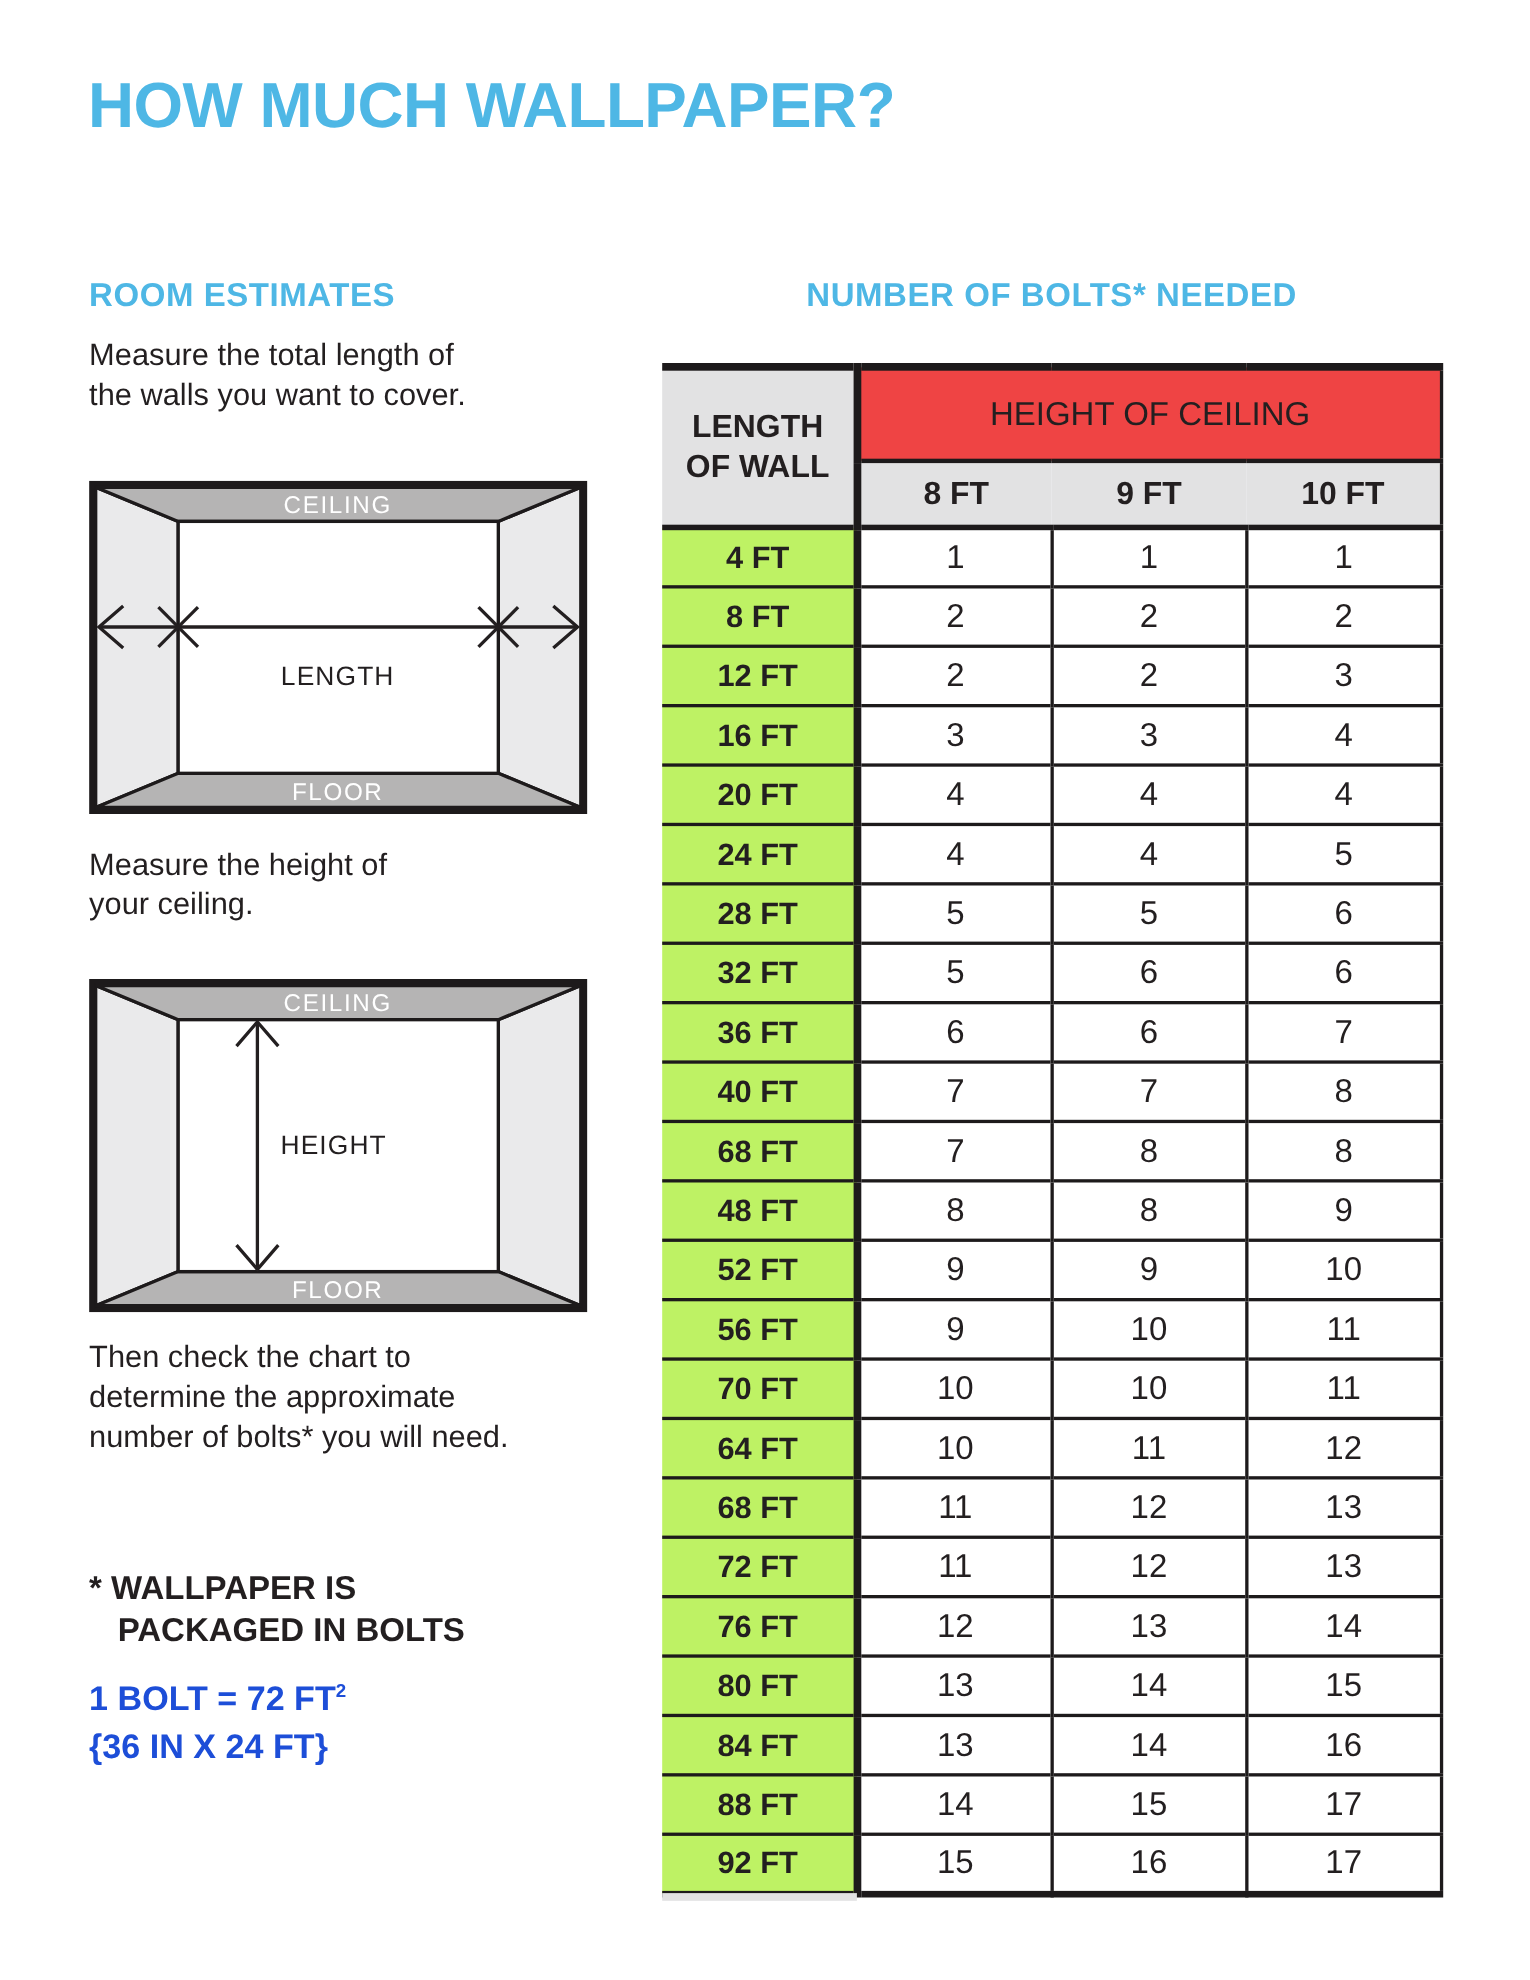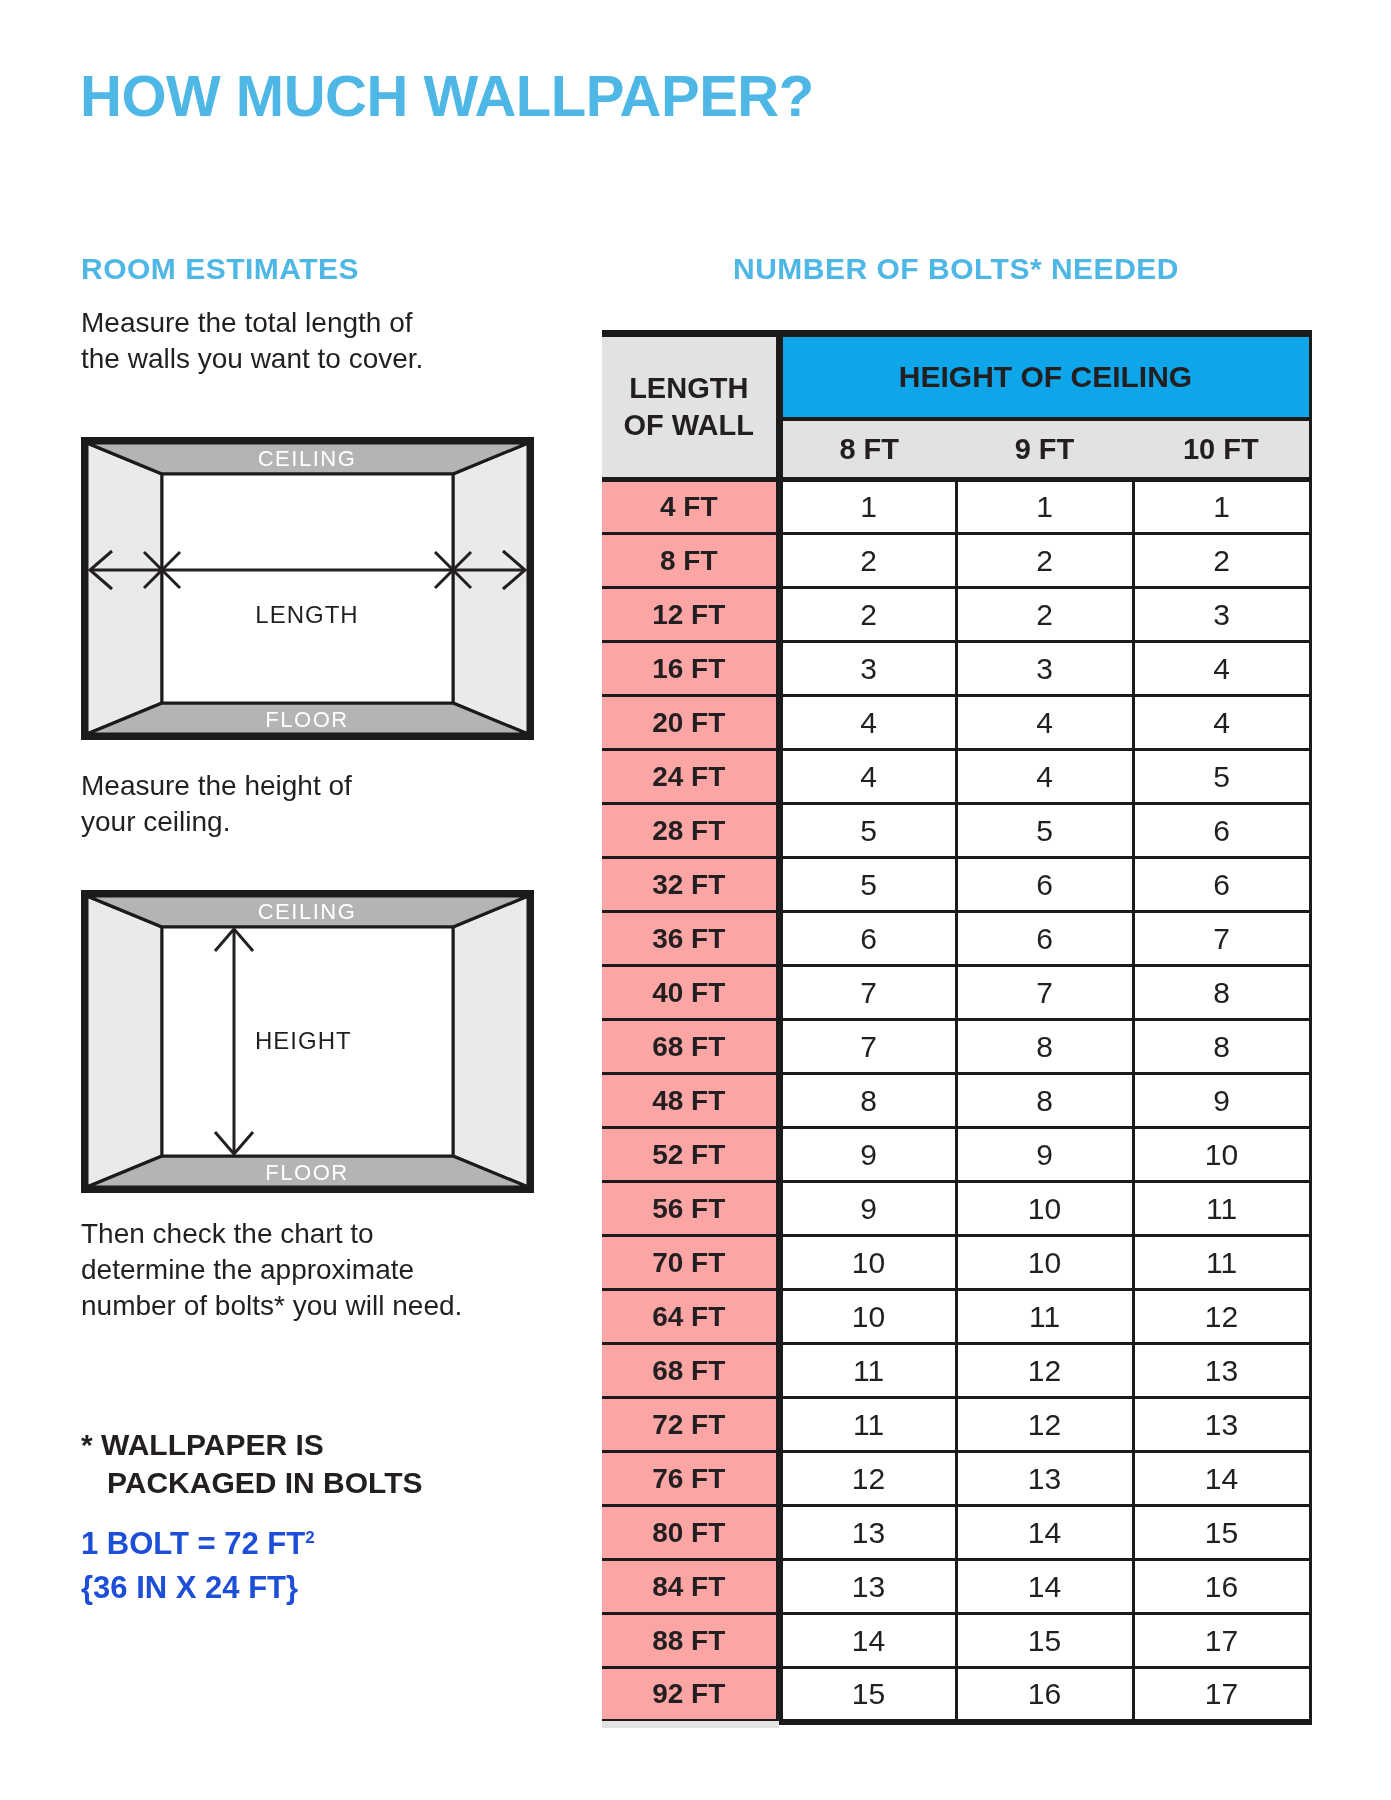--- a/index.html
+++ b/index.html
@@ -40,31 +40,31 @@
     position:absolute;left:602px;top:330px;width:708px;
     border-collapse:collapse;table-layout:fixed;
     border-top:7px solid #1d1a1b;border-right:3px solid #1d1a1b;border-bottom:6px solid #1d1a1b;
   }
   .bolt-table th,.bolt-table td{padding:0;text-align:center;vertical-align:middle;}
   .corner-cell{
     background:#e2e2e3;font-size:29px;font-weight:700;line-height:37px;
     white-space:pre-line;border-bottom:5px solid #1d1a1b;
   }
   .group-cell{
-    background:#0ea5e9;font-size:30px;font-weight:700;height:80px;
+    background:#ef4444;font-size:30px;font-weight:400;height:80px;
     border-left:7px solid #1d1a1b;border-bottom:4px solid #1d1a1b;
   }
   .sub-row th{
     background:#e2e2e3;font-size:29px;font-weight:700;height:56px;
     border-bottom:5px solid #1d1a1b;border-left:0;
   }
   .sub-row th.sub-first{border-left:7px solid #1d1a1b;}
   .bolt-table tbody tr{height:54px;}
   .bolt-table tbody th{
-    background:#fca5a5;font-size:28px;font-weight:700;border-top:3px solid #1d1a1b;
+    background:#bef264;font-size:28px;font-weight:700;border-top:3px solid #1d1a1b;
   }
   .bolt-table tbody td{
     font-size:30px;font-weight:400;color:#231f20;
     border-top:3px solid #1d1a1b;border-left:3px solid #1d1a1b;background:#ffffff;
   }
   .bolt-table tbody td.col-first{border-left:7px solid #1d1a1b;}
   .gray-tail{position:absolute;left:602px;top:1721px;width:177px;height:7px;background:#e2e2e3;}
   
   .svg-room-label{font-family:"Liberation Sans","DejaVu Sans",sans-serif;}
 </style>

